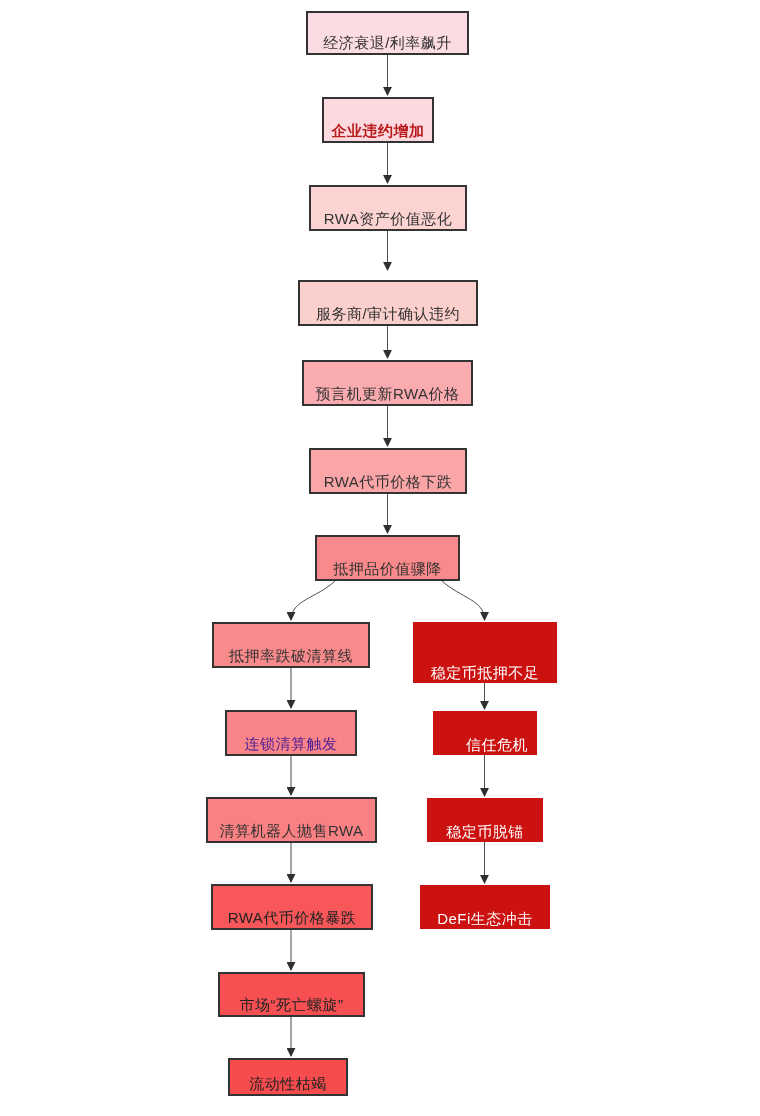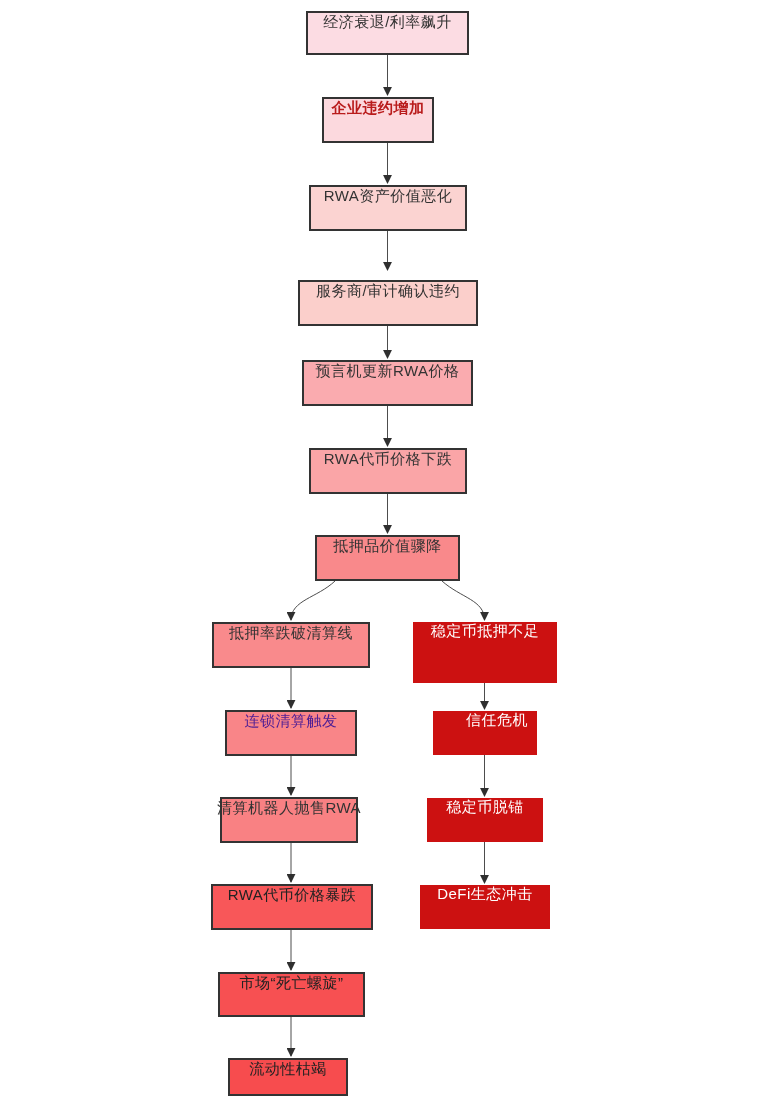--- a/index.html
+++ b/index.html
@@ -8,21 +8,21 @@
     font-family: "Liberation Sans", sans-serif;
     overflow: hidden;
   }
   .canvas { position: relative; width: 760px; height: 1116px; background: #ffffff; }
   .edges { position: absolute; left: 0; top: 0; width: 760px; height: 1116px; pointer-events: none; }
   .edge { fill: none; stroke: #4d4d4d; stroke-width: 1; }
   .node {
     position: absolute;
     box-sizing: border-box;
     display: flex;
-    align-items: flex-start;
+    align-items: flex-end;
     justify-content: center;
     text-align: center;
     font-size: 15px;
     letter-spacing: 0.5px;
     color: #333333;
     white-space: nowrap;
   }
 </style>
 </head>
 <body style="background: rgb(255, 255, 255);">
@@ -74,21 +74,21 @@
   <div class="node" style="left: 315px; top: 535px; width: 145px; height: 46px; background: rgb(249, 137, 139); color: rgb(51, 51, 51); border: 2px solid rgb(51, 51, 51);">
       <span>抵押品价值骤降</span>
     </div>
 
   <div class="node" style="left: 212px; top: 622px; width: 158px; height: 46px; background: rgb(249, 138, 140); color: rgb(51, 51, 51); border: 2px solid rgb(51, 51, 51);">
       <span>抵押率跌破清算线</span>
     </div>
   <div class="node" style="left: 225px; top: 710px; width: 132px; height: 46px; background: rgb(249, 133, 136); color: #4c1d95; border: 2px solid rgb(51, 51, 51);">
       <span>连锁清算触发</span>
     </div>
-  <div class="node" style="left: 220px; top: 797px; width: 138px; height: 46px; background: rgb(249, 129, 131); color: rgb(51, 51, 51); border: 2px solid rgb(51, 51, 51);">
+  <div class="node" style="left: 206px; top: 797px; width: 171px; height: 46px; background: rgb(249, 129, 131); color: rgb(51, 51, 51); border: 2px solid rgb(51, 51, 51);">
       <span>清算机器人抛售RWA</span>
     </div>
   <div class="node" style="left: 211px; top: 884px; width: 162px; height: 46px; background: rgb(248, 87, 89); color: rgb(34, 34, 34); border: 2px solid rgb(51, 51, 51);">
       <span>RWA代币价格暴跌</span>
     </div>
   <div class="node" style="left: 218px; top: 972px; width: 147px; height: 45px; background: rgb(247, 80, 82); color: rgb(34, 34, 34); border: 2px solid rgb(51, 51, 51);">
       <span>市场“死亡螺旋”</span>
     </div>
   <div class="node" style="left: 228px; top: 1058px; width: 120px; height: 38px; background: rgb(247, 76, 78); color: rgb(34, 34, 34); border: 2px solid rgb(51, 51, 51);">
       <span>流动性枯竭</span>

